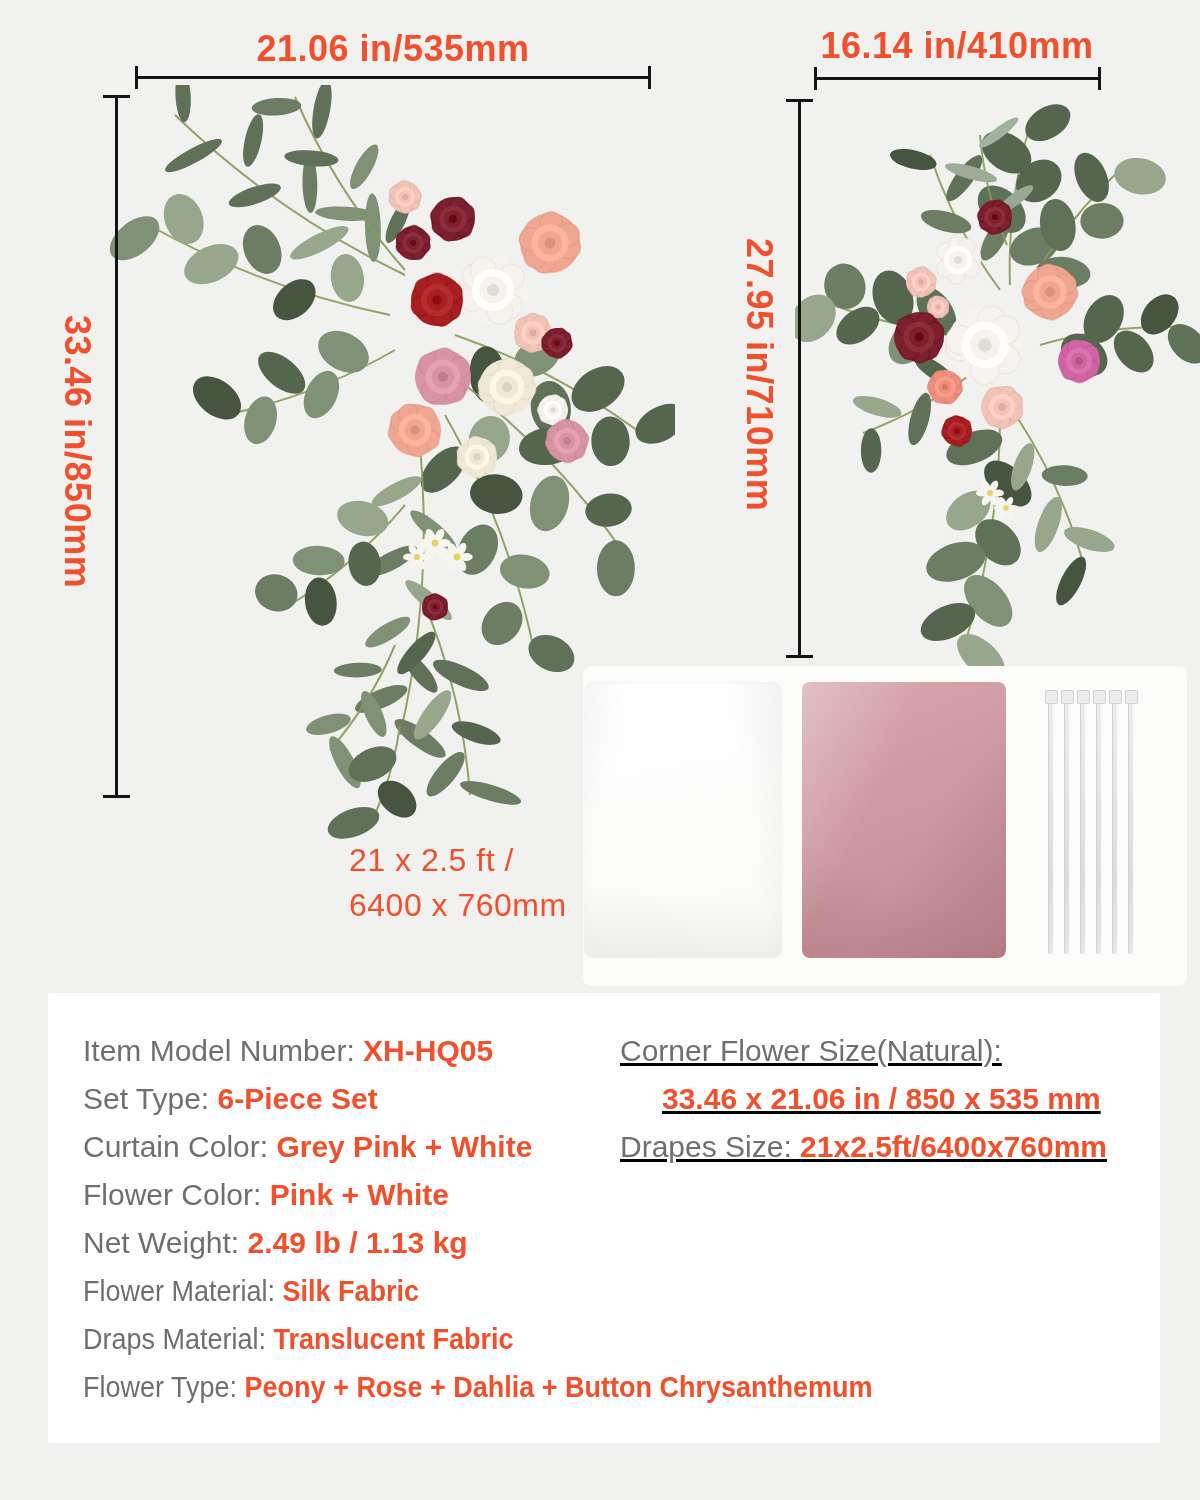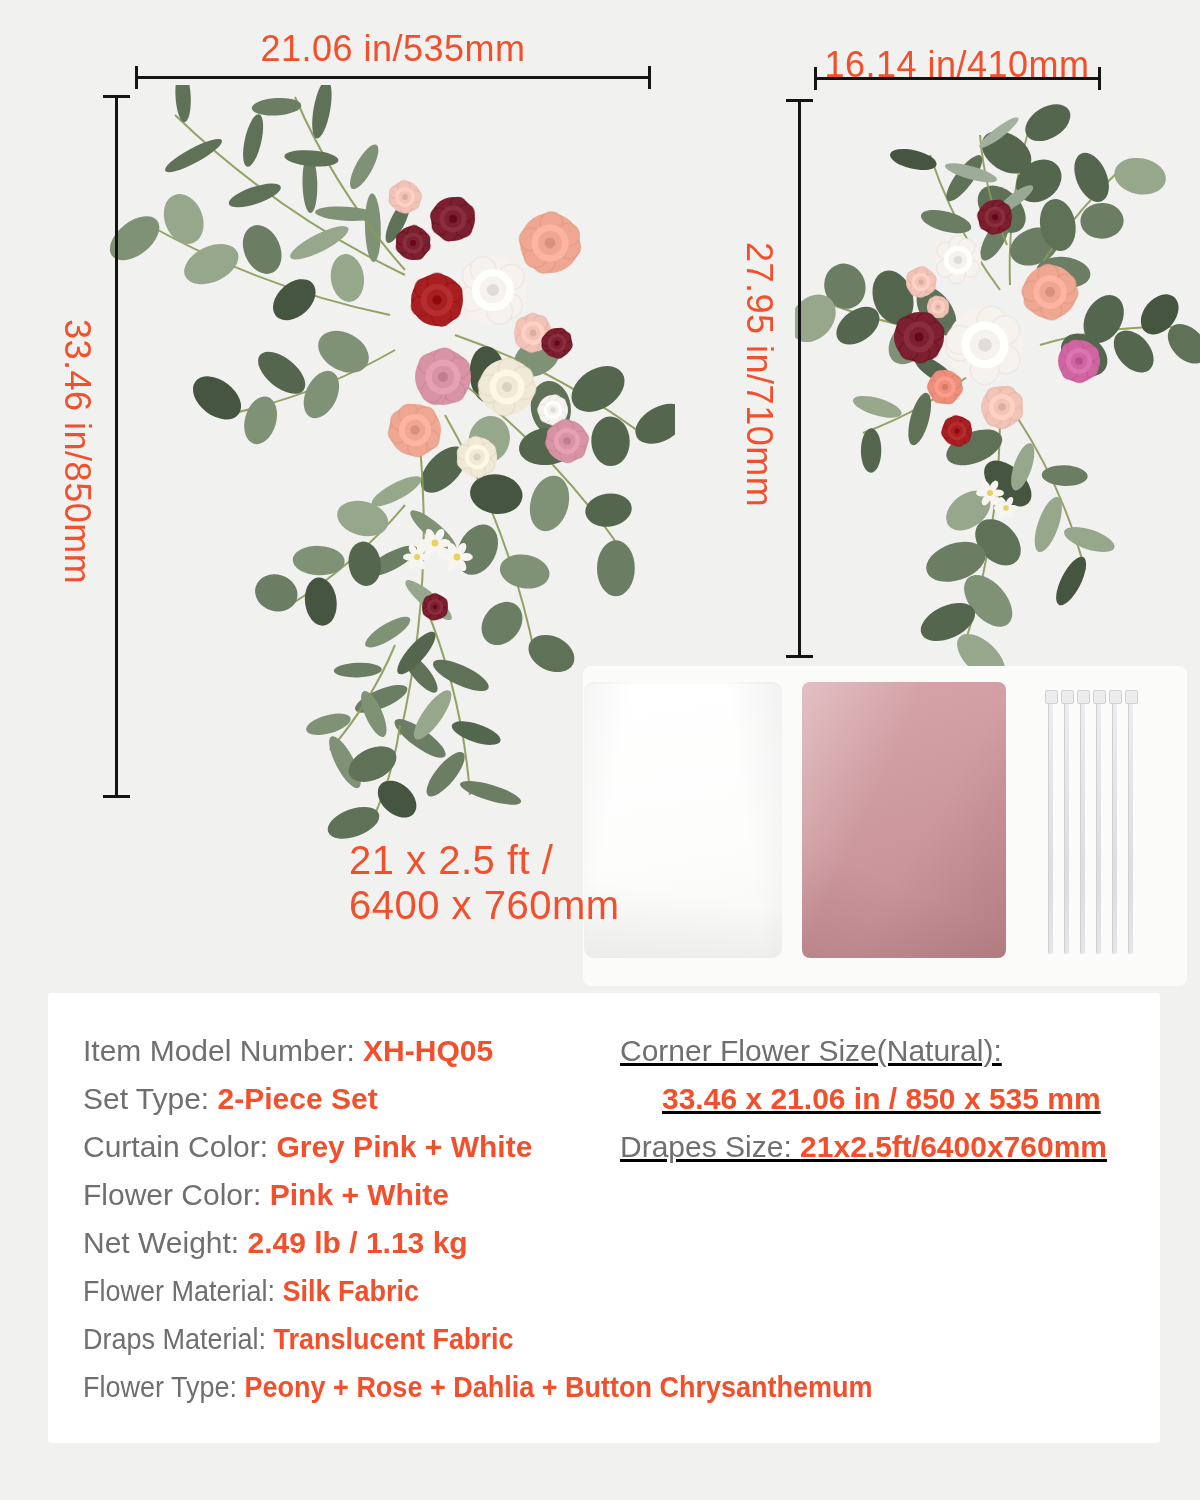--- a/index.html
+++ b/index.html
@@ -6,21 +6,21 @@
   body{
     width:1200px;height:1500px;position:relative;overflow:hidden;
     background:#f1f1ef;
     font-family:"Liberation Sans", sans-serif;
   }
   .abs{position:absolute;}
 
   
   .dim-line{position:absolute;background:#141414;}
   .dim-label{
-    position:absolute;color:#f2502c;font-size:36px;font-weight:400;
+    position:absolute;color:#f2502c;font-size:36px;font-weight:700;
     letter-spacing:0.5px;white-space:nowrap;
   }
   .dim-label.h{text-align:center;}
   .dim-label.v{
     writing-mode:vertical-rl;text-orientation:mixed;
     height:260px;display:flex;align-items:center;justify-content:center;
   }
 
   
   .photo-patch{position:absolute;left:583px;top:666px;width:604px;height:320px;
@@ -50,21 +50,21 @@
   .ties{position:absolute;left:1048px;top:690px;width:96px;height:268px;}
   .tie{position:absolute;top:10px;width:4px;height:254px;
     background:linear-gradient(#ededef,#dddde0 70%,#e6e6e9);
     border-left:1px solid #cfcfd4;border-radius:2px;}
   .tie-head{position:absolute;top:-10px;left:-4px;width:11px;height:12px;
     background:#ececee;border:1px solid #d2d2d6;border-radius:2px;}
 
   
   .drape-caption{
     position:absolute;left:349px;top:838px;color:#f2502c;
-    font-size:40px;line-height:45px;font-weight:400;letter-spacing:0.5px;
+    font-size:32px;line-height:45px;font-weight:400;letter-spacing:0.5px;
     white-space:nowrap;
   }
 
   
   .spec-card{
     position:absolute;left:48px;top:993px;width:1112px;height:450px;
     background:#ffffff;border-radius:3px;
   }
   .spec-col{position:absolute;top:34px;}
   .spec-col.left{left:35px;width:560px;}
@@ -583,21 +583,21 @@
 <div class="dim-label h" style="left:243px;top:28px;width:300px;">21.06 in/535mm</div>
 <div class="dim-line" style="left:136px;top:76px;width:515px;height:3px;"></div>
 <div class="dim-line" style="left:135px;top:66px;width:3px;height:23px;"></div>
 <div class="dim-line" style="left:648px;top:66px;width:3px;height:23px;"></div>
 
 <div class="dim-label v" style="left:56px;top:322px;">33.46 in/850mm</div>
 <div class="dim-line" style="left:115px;top:96px;width:3px;height:701px;"></div>
 <div class="dim-line" style="left:103px;top:95px;width:27px;height:3px;"></div>
 <div class="dim-line" style="left:103px;top:795px;width:27px;height:3px;"></div>
 
-<div class="dim-label h" style="left:807px;top:44px;width:300px;">16.14 in/410mm</div>
+<div class="dim-label h" style="left:807px;top:25px;width:300px;">16.14 in/410mm</div>
 <div class="dim-line" style="left:815px;top:77px;width:285px;height:3px;"></div>
 <div class="dim-line" style="left:814px;top:67px;width:3px;height:23px;"></div>
 <div class="dim-line" style="left:1098px;top:67px;width:3px;height:23px;"></div>
 
 <div class="dim-label v" style="left:738px;top:245px;">27.95 in/710mm</div>
 <div class="dim-line" style="left:798px;top:100px;width:3px;height:557px;"></div>
 <div class="dim-line" style="left:786px;top:99px;width:27px;height:3px;"></div>
 <div class="dim-line" style="left:786px;top:655px;width:27px;height:3px;"></div>
 
 <div class="photo-patch"></div>
@@ -625,21 +625,21 @@
   </div>
 
 <div class="drape-caption">
   <div>21 x 2.5 ft /</div>
   <div>6400 x 760mm</div>
 </div>
 
 <div class="spec-card">
   <div class="spec-col left">
     <div class="spec-row"><span class="lbl">Item Model Number: </span><span class="val">XH-HQ05</span></div>
-    <div class="spec-row"><span class="lbl">Set Type: </span><span class="val">2-Piece Set</span></div>
+    <div class="spec-row"><span class="lbl">Set Type: </span><span class="val">6-Piece Set</span></div>
     <div class="spec-row"><span class="lbl">Curtain Color: </span><span class="val">Grey Pink + White</span></div>
     <div class="spec-row"><span class="lbl">Flower Color: </span><span class="val">Pink + White</span></div>
     <div class="spec-row"><span class="lbl">Net Weight: </span><span class="val">2.49 lb / 1.13 kg</span></div>
     <div class="spec-row cond"><span class="lbl">Flower Material: </span><span class="val">Silk Fabric</span></div>
     <div class="spec-row cond"><span class="lbl">Draps Material: </span><span class="val">Translucent Fabric</span></div>
     <div class="spec-row cond"><span class="lbl">Flower Type: </span><span class="val">Peony + Rose + Dahlia + Button Chrysanthemum</span></div>
   </div>
   <div class="spec-col right">
     <div class="spec-row"><span class="lbl">Corner Flower Size(Natural):</span></div>
     <div class="spec-row indent"><span class="val">33.46 x 21.06 in / 850 x 535 mm</span></div>

